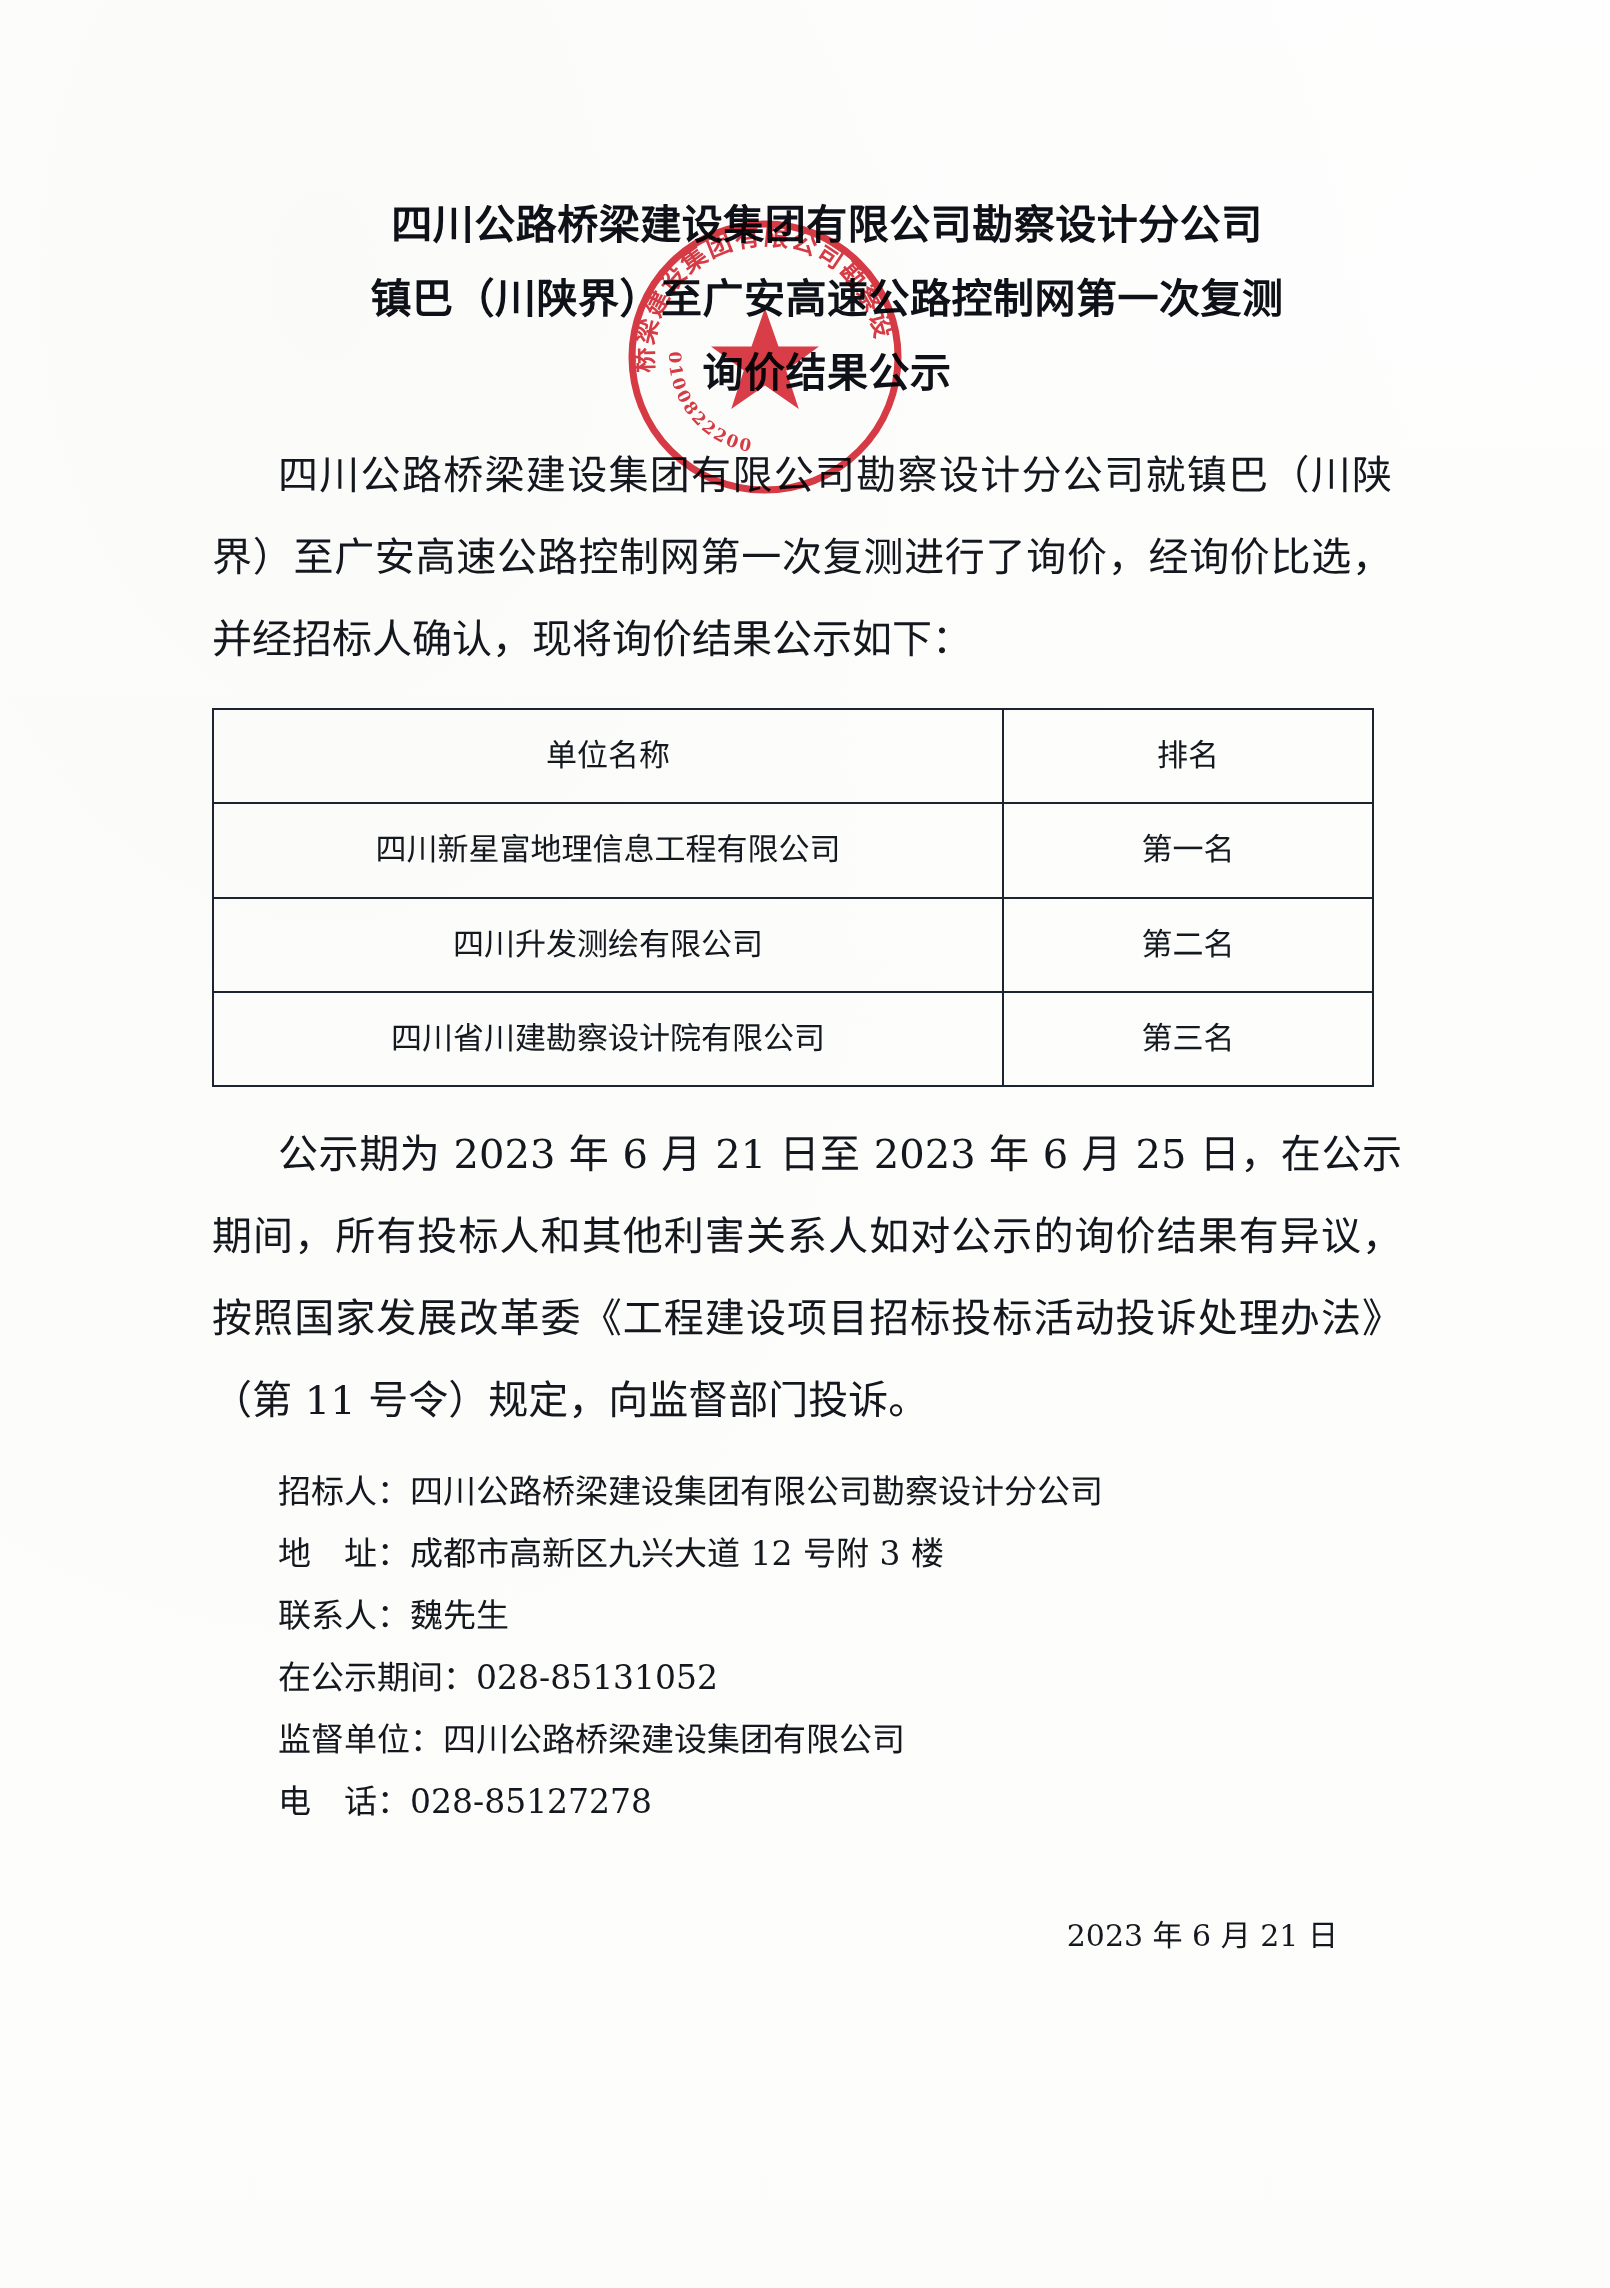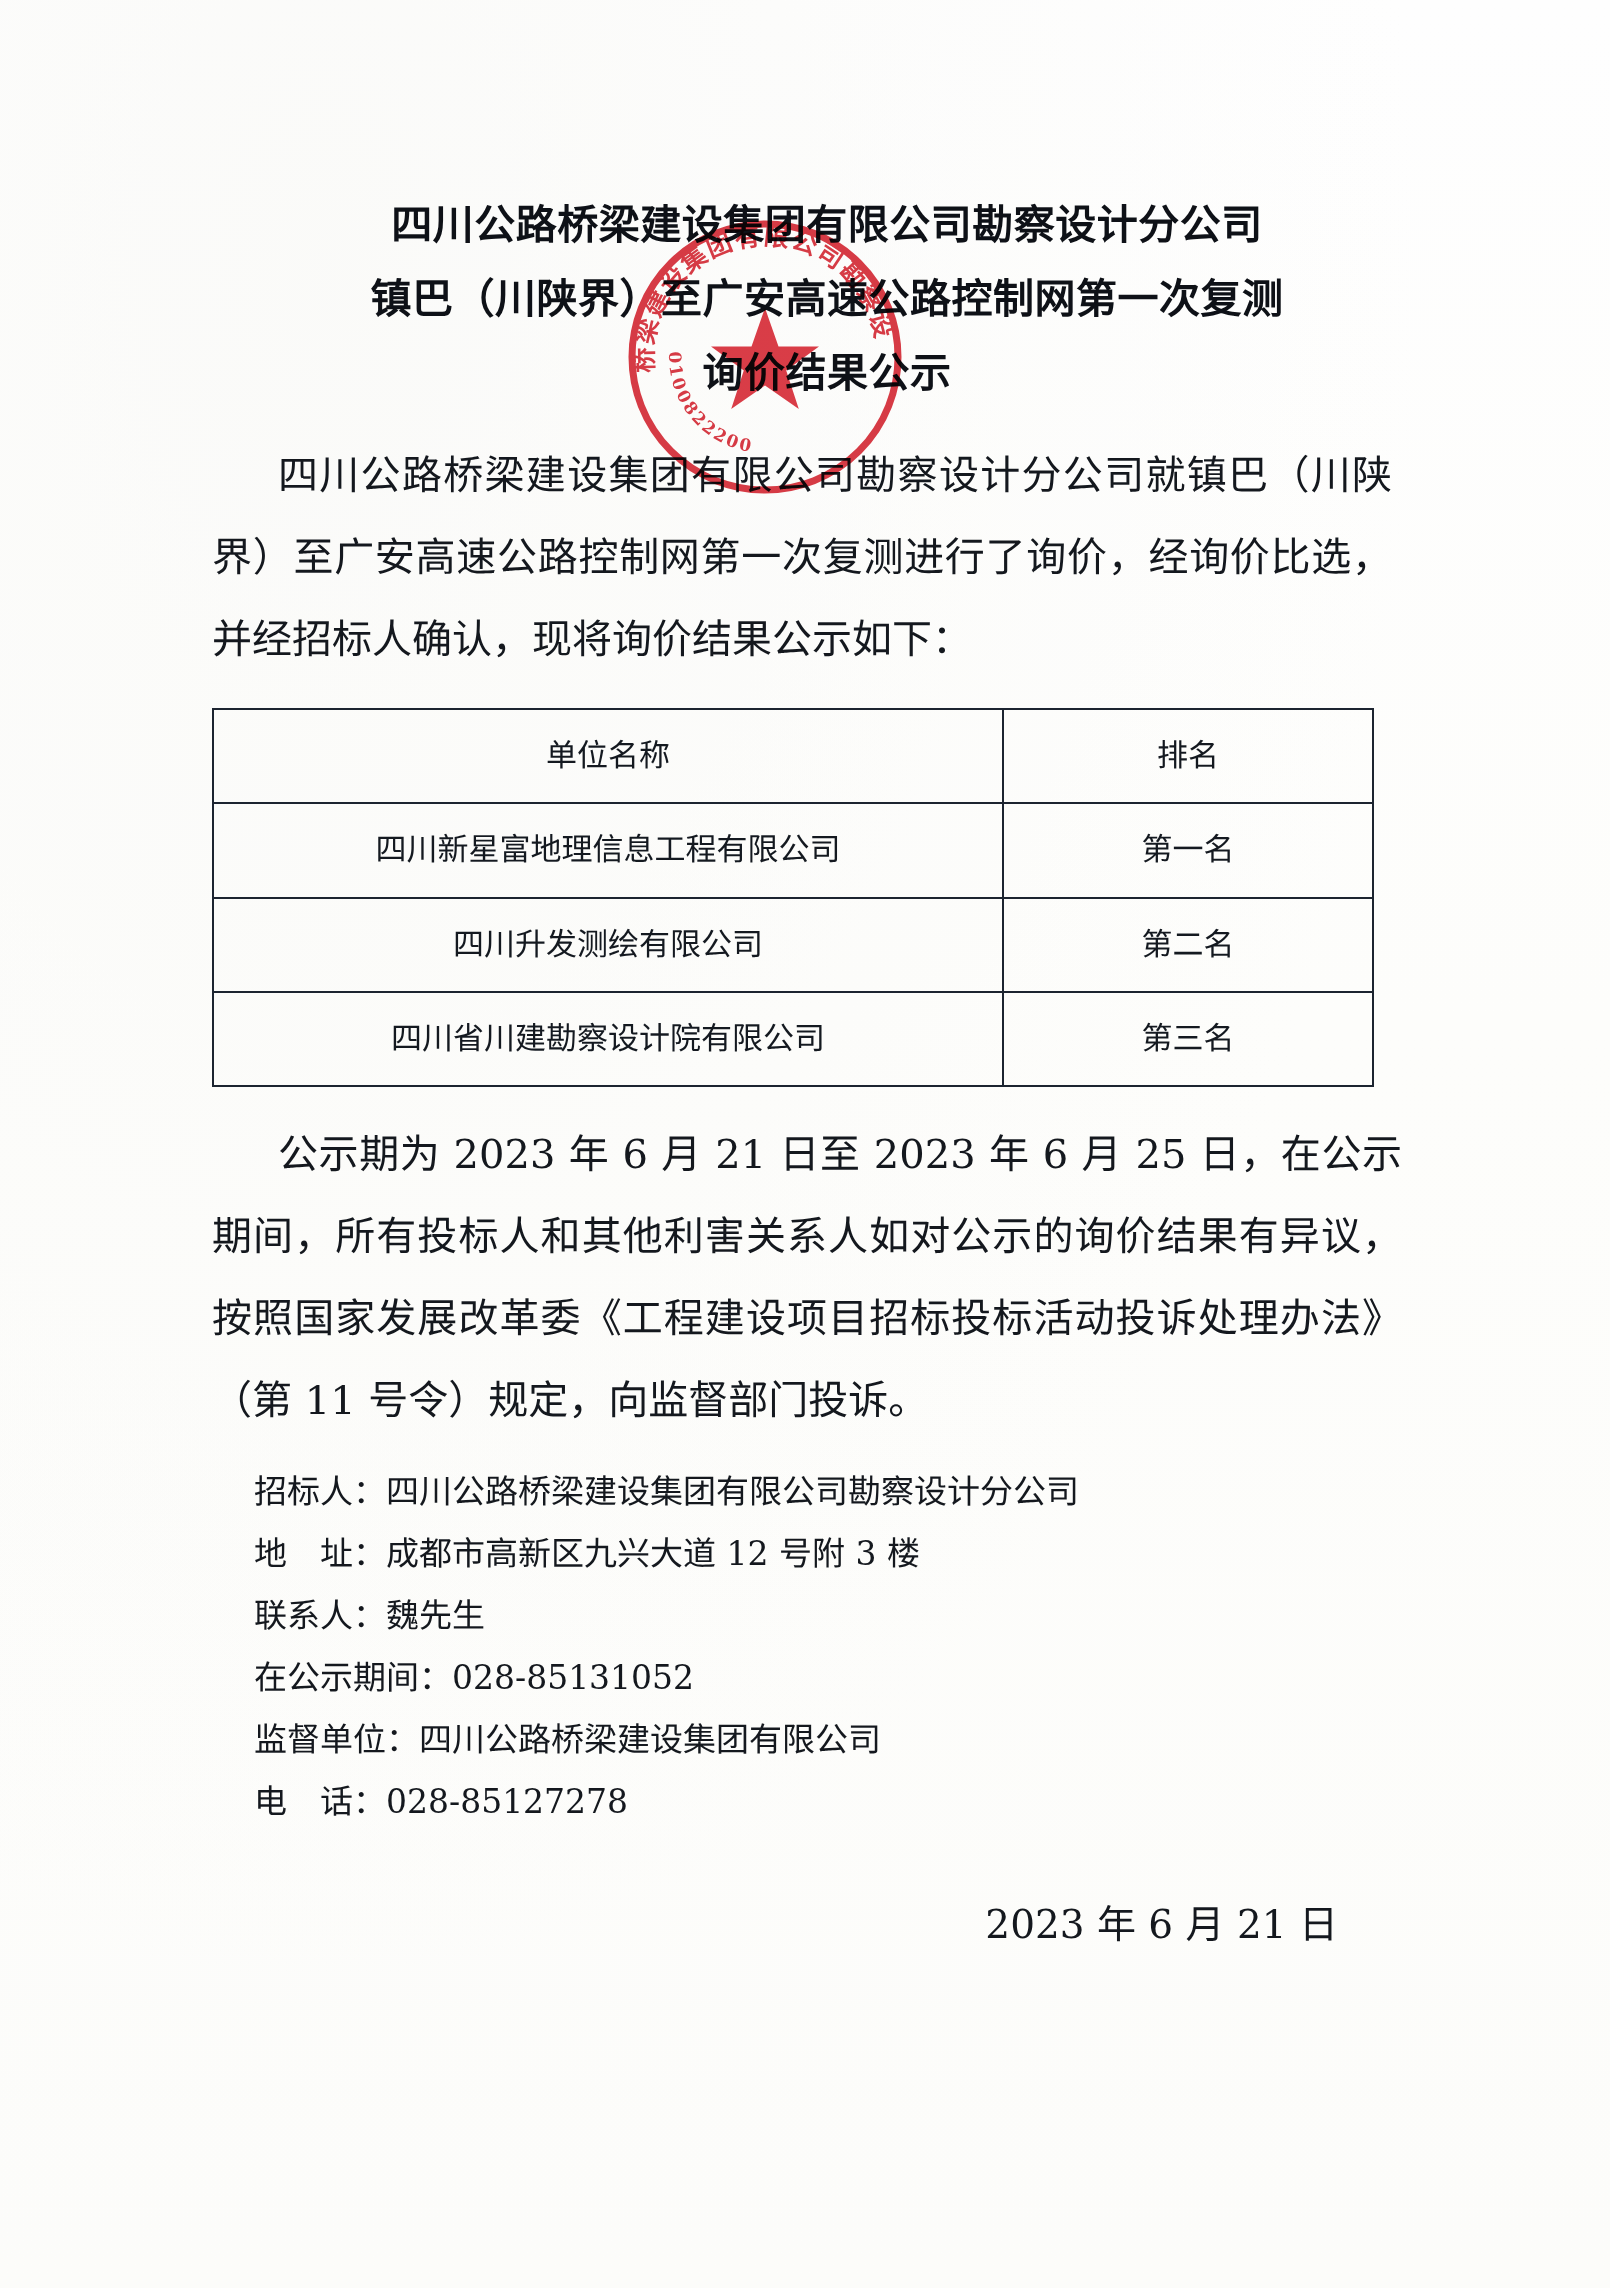--- a/index.html
+++ b/index.html
@@ -99,31 +99,31 @@
   }
 
   
   #contact-block {
     margin-top: 20px;
   }
   .contact-line {
     font-size: 33px;
     line-height: 62px;
     color: #14181e;
-    margin-left: 42px;
+    margin-left: 66px;
     white-space: nowrap;
   }
   .contact-label {
     display: inline-block;
   }
 
   
   #sign-date {
-    margin-top: 60px;
-    font-size: 39px;
+    margin-top: 78px;
+    font-size: 30px;
     text-align: right;
     padding-right: 104px;
     color: #14181e;
     white-space: nowrap;
   }
 
   
   #official-seal {
     position: absolute;
     left: 620px;

